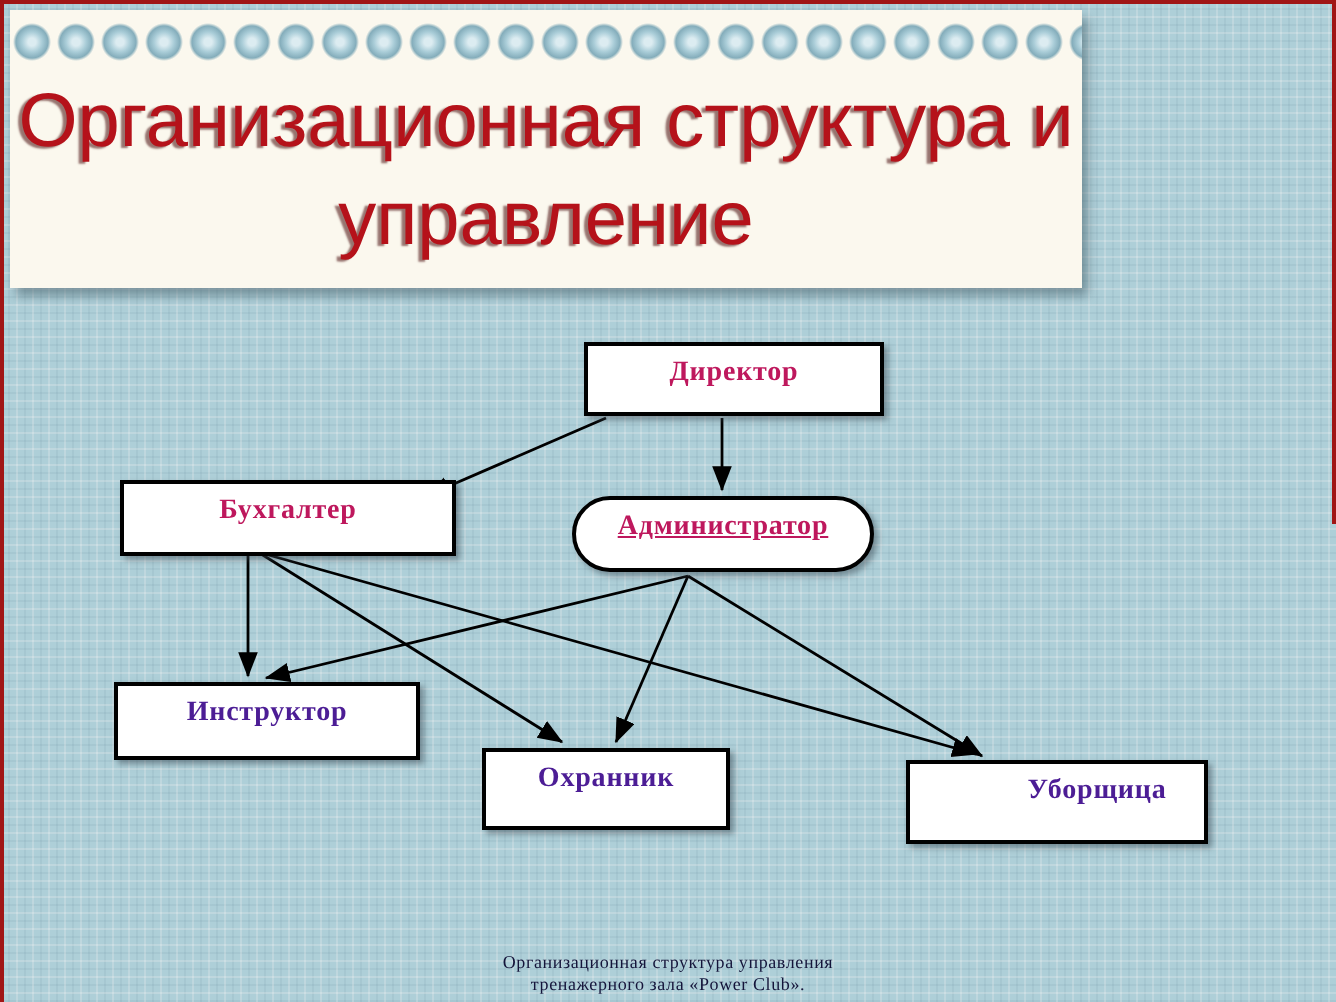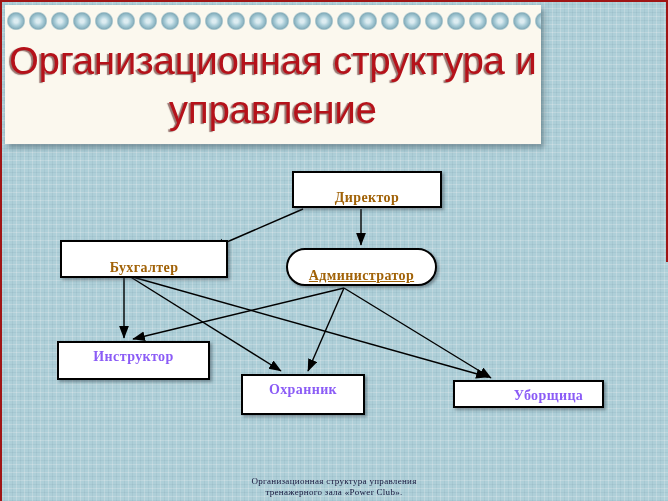--- a/index.html
+++ b/index.html
@@ -36,22 +36,22 @@
   }
   .diagram-svg{position:absolute;left:0;top:0;z-index:3;pointer-events:none;}
   .node{
     position:absolute;box-sizing:border-box;z-index:4;
     background:#ffffff;border:2px solid #000;
     box-shadow:2px 2px 3px rgba(55,70,80,.5);
     display:flex;justify-content:center;align-items:flex-start;padding-top:6px;
     font-family:"Liberation Serif",serif;font-weight:700;font-size:14px;
     letter-spacing:.4px;
   }
-  .node.teal{color:#a16207;align-items:flex-end;}
-  .node.dark{color:#8b5cf6;}
+  .node.teal{color:#be185d;}
+  .node.dark{color:#4c1d95;}
   .node.underline .node-label{text-decoration:underline;}
   .slide-footer{
     position:absolute;left:0;right:0;bottom:3px;z-index:5;
     text-align:center;font-family:"Liberation Serif",serif;font-weight:400;
     font-size:9px;line-height:11px;color:#14143a;letter-spacing:.3px;
   }
   .slide-footer span{display:block;}
 </style>
 </head>
 <body>
@@ -94,20 +94,20 @@
 </div>
 
 <div class="node dark" style="left:57px;top:341px;width:153px;height:39px;">
   <span class="node-label">Инструктор</span>
 </div>
 
 <div class="node dark" style="left:241px;top:374px;width:124px;height:41px;">
   <span class="node-label">Охранник</span>
 </div>
 
-<div class="node dark" style="left:453px;top:380px;width:151px;height:28px;padding-left:40px;">
+<div class="node dark" style="left:453px;top:380px;width:151px;height:42px;padding-left:40px;">
   <span class="node-label">Уборщица</span>
 </div>
 
 <div class="slide-footer">
   <span>Организационная структура управления</span>
   <span>тренажерного зала «Power Club».</span>
 </div>
 
 </body></html>

